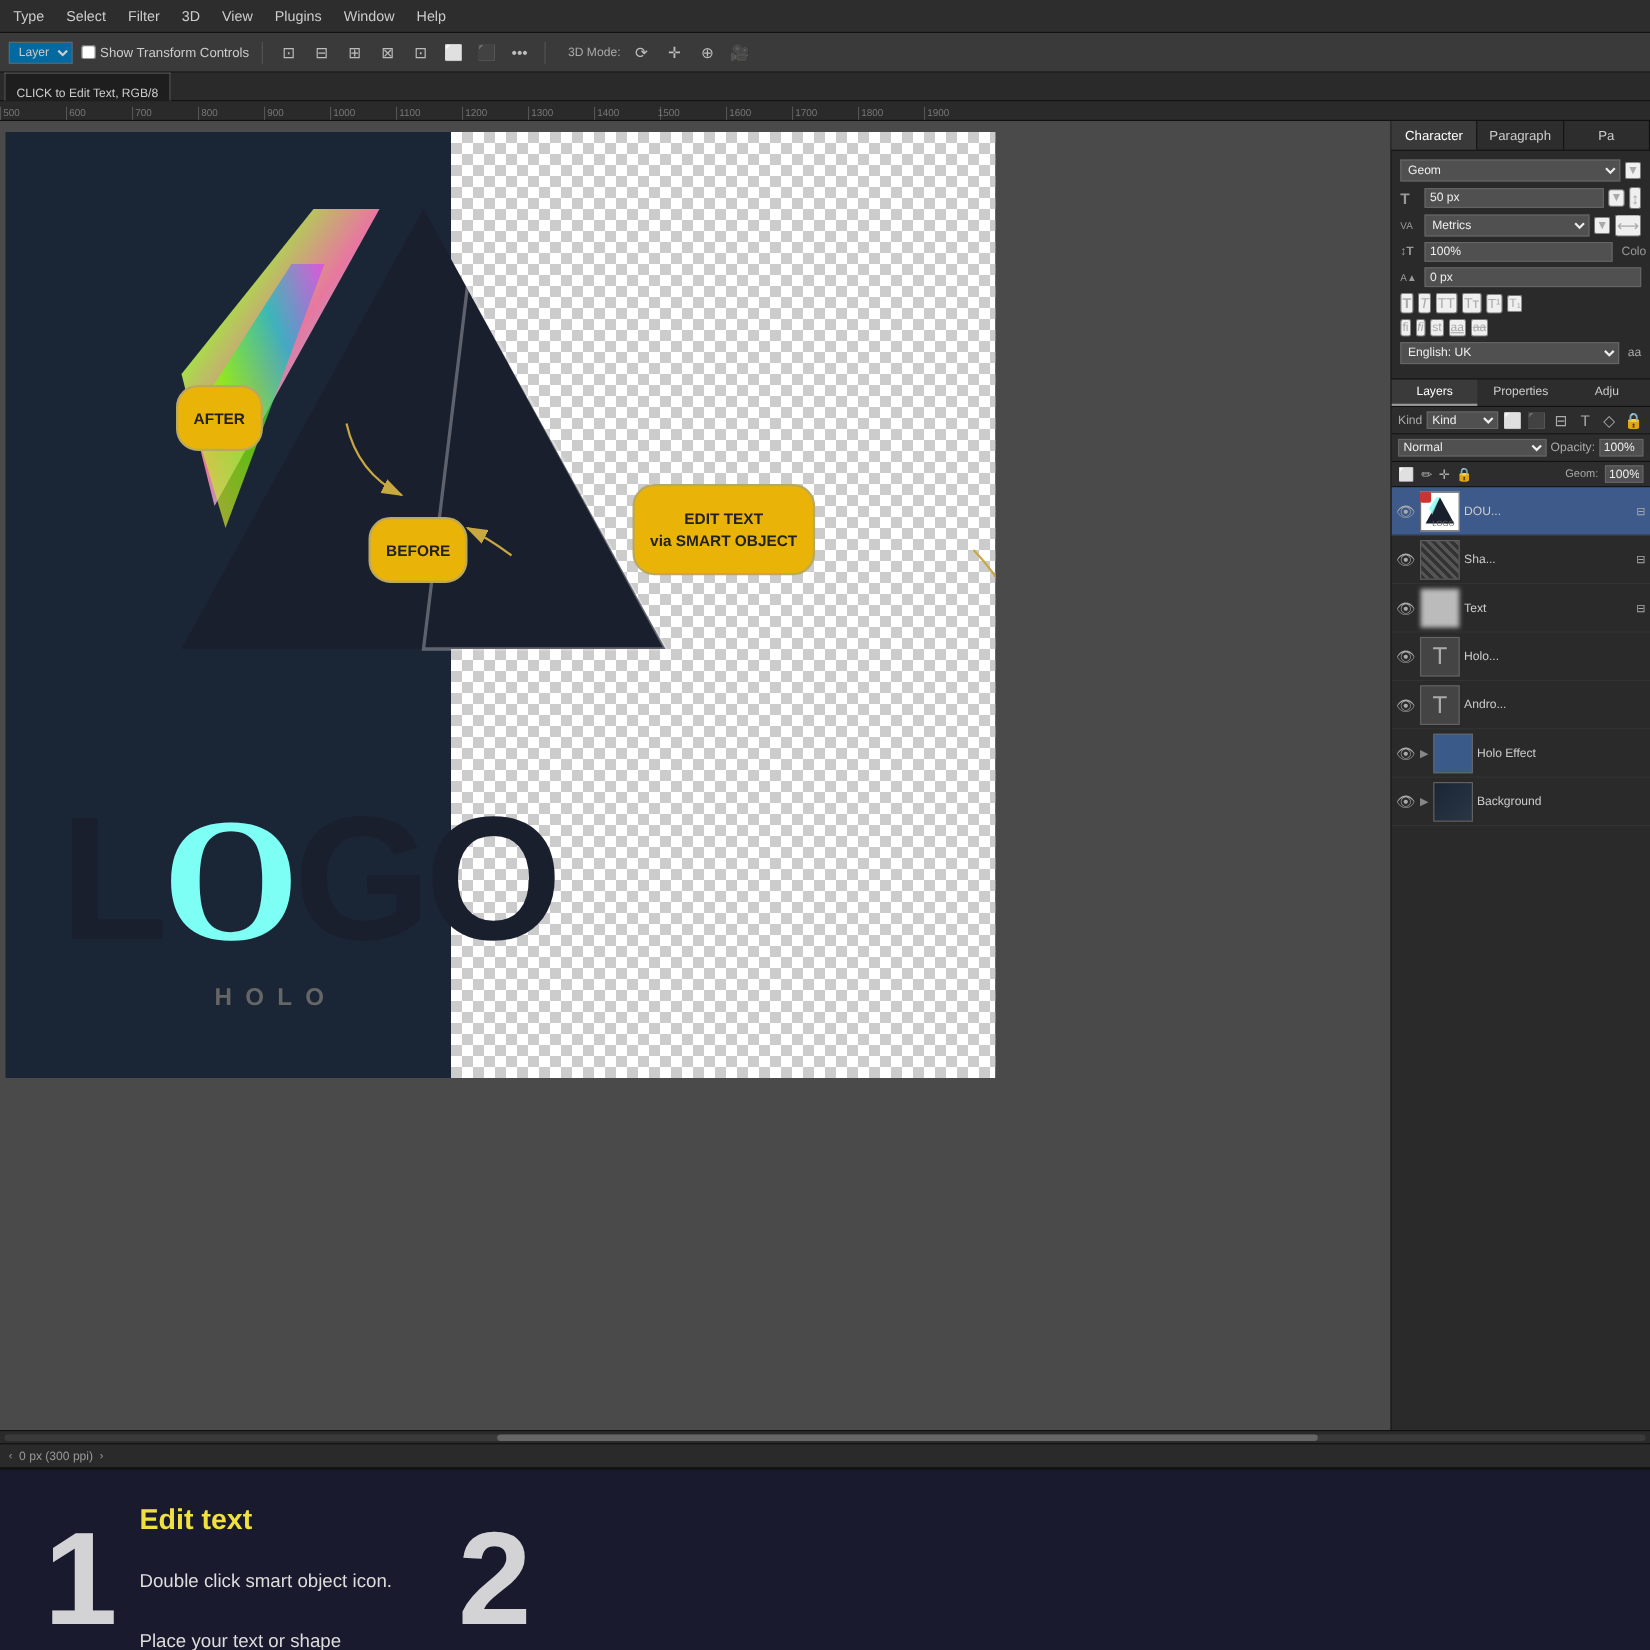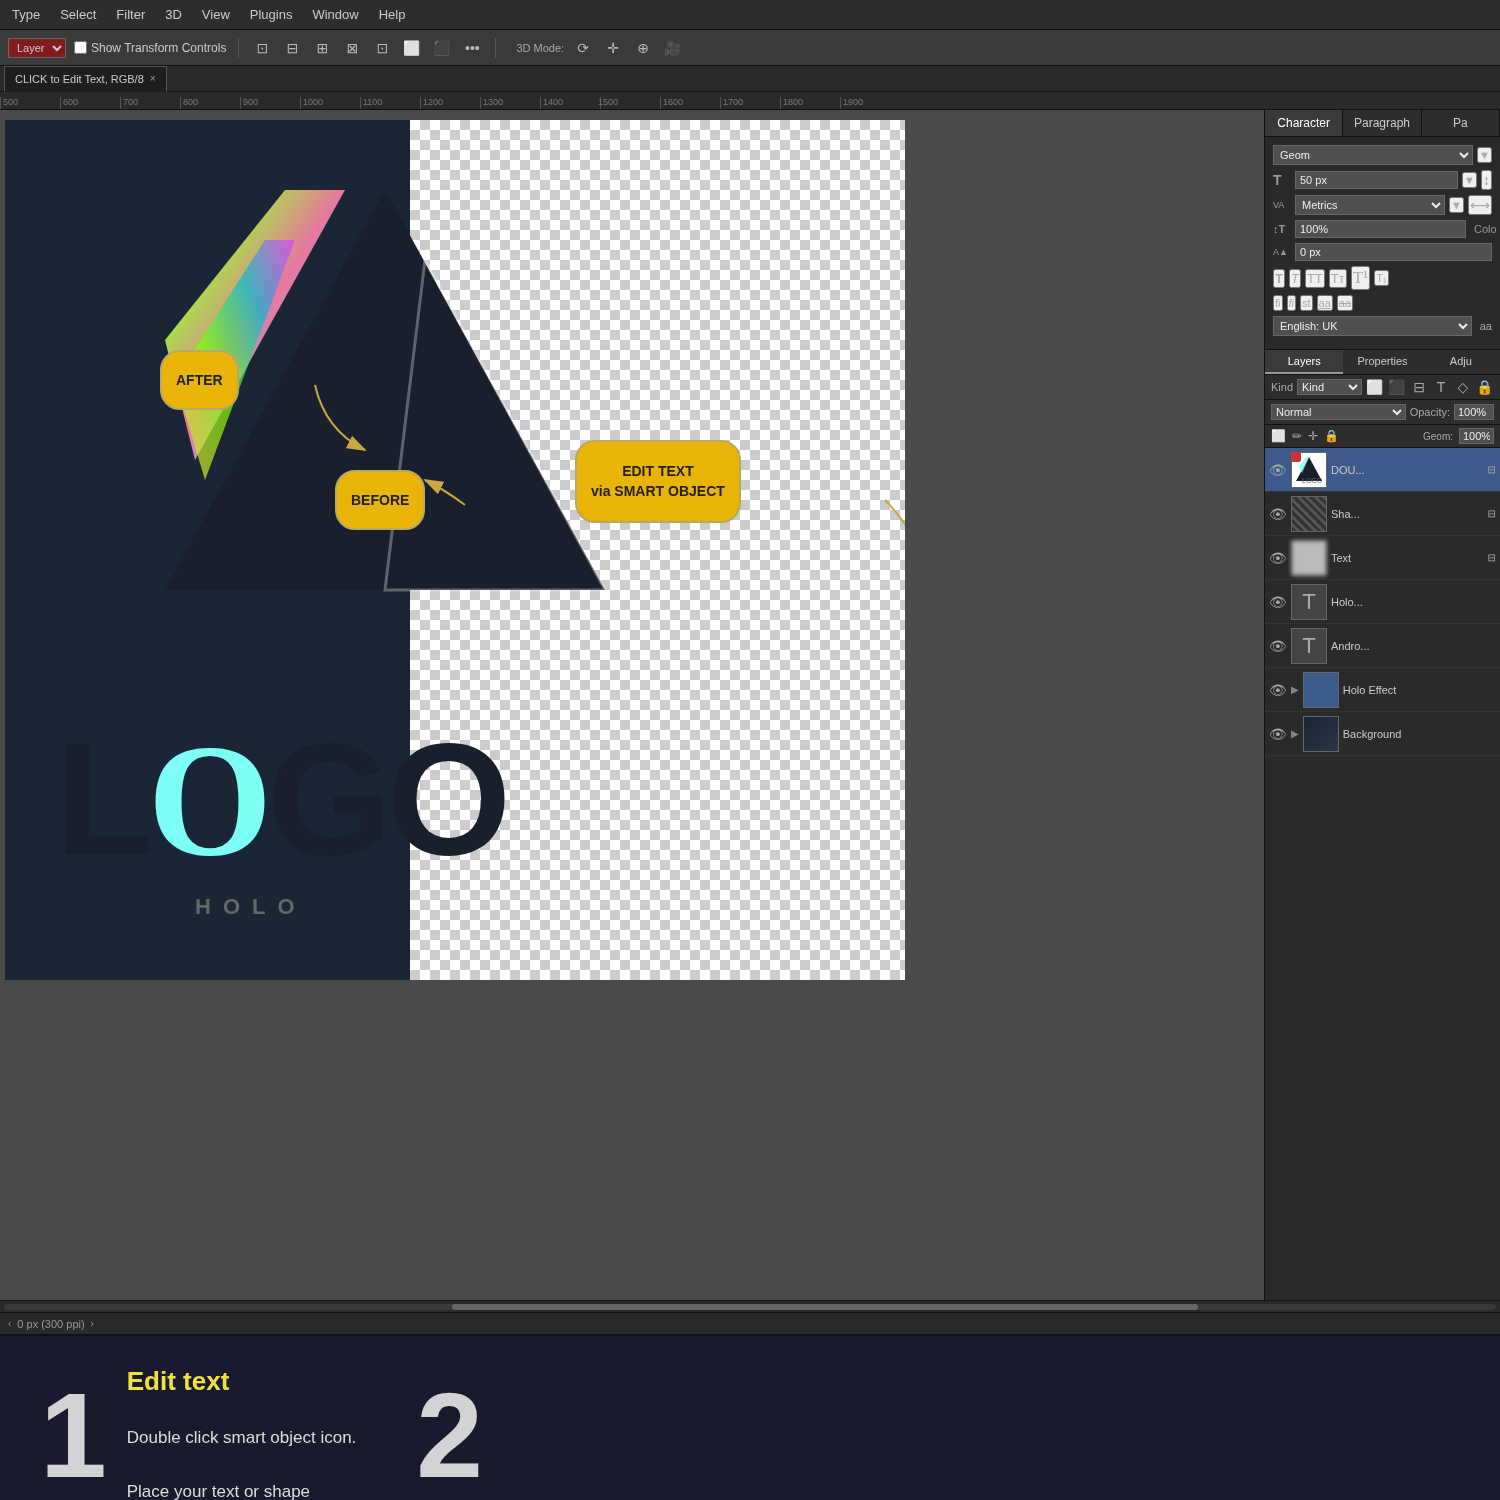--- a/index.html
+++ b/index.html
@@ -34,21 +34,21 @@
     #toolbar {
       height: 36px;
       background: #3a3a3a;
       display: flex;
       align-items: center;
       padding: 0 8px;
       gap: 8px;
       border-bottom: 1px solid #111;
     }
     .toolbar-dropdown {
-      background: #7f1d1d;
+      background: #0369a1;
       border: 1px solid #666;
       color: #ccc;
       font-size: 11px;
       padding: 2px 4px;
       cursor: pointer;
     }
     .toolbar-checkbox-label {
       display: flex;
       align-items: center;
       gap: 4px;
@@ -94,20 +94,21 @@
       background: #3c3c3c;
       border: 1px solid #555;
       border-bottom: none;
       padding: 12px 10px;
       font-size: 11px;
       color: #ccc;
       display: flex;
       align-items: center;
       gap: 6px;
       cursor: pointer;
+      flex-direction: column;
     }
     .tab-item.active { background: #1e1e1e; border-bottom: 1px solid #1e1e1e; }
     .tab-close { font-size: 10px; color: #999; }
 
     
     #ruler {
       height: 18px;
       background: #2a2a2a;
       border-bottom: 1px solid #111;
       position: relative;
@@ -776,21 +777,21 @@
       <div class="panel-row">
         <span class="panel-label" style="font-size:9px;">A▲</span>
         <input class="panel-input" value="0 px" style="">
       </div>
 
       <div class="panel-row">
         <button class="panel-icon" style="font-weight:bold;font-size:13px;">T</button>
         <button class="panel-icon" style="font-style:italic;font-size:13px;">T</button>
         <button class="panel-icon" style="font-size:13px;">TT</button>
         <button class="panel-icon" style="font-size:13px;">Tт</button>
-        <button class="panel-icon" style="font-size:17px;font-family:Liberation Serif, serif;">T¹</button>
+        <button class="panel-icon" style="font-size:12px;">T¹</button>
         <button class="panel-icon" style="font-size:11px;">T₁</button>
       </div>
 
       <div class="panel-row">
         <button class="panel-icon">fi</button>
         <button class="panel-icon" style="font-style:italic;">fi</button>
         <button class="panel-icon">st</button>
         <button class="panel-icon" style="text-decoration:underline;">aа</button>
         <button class="panel-icon" style="text-decoration:line-through;">aа</button>
       </div>

